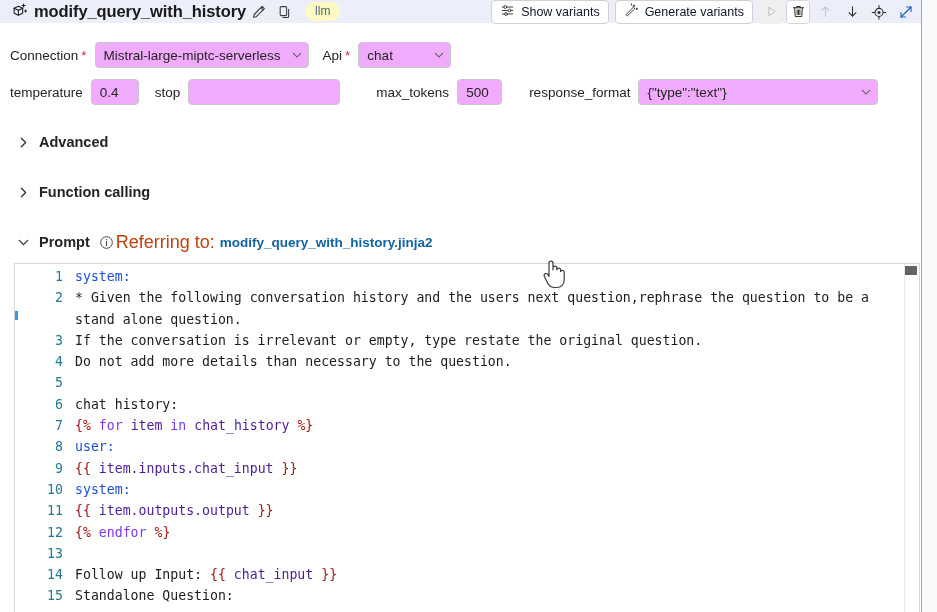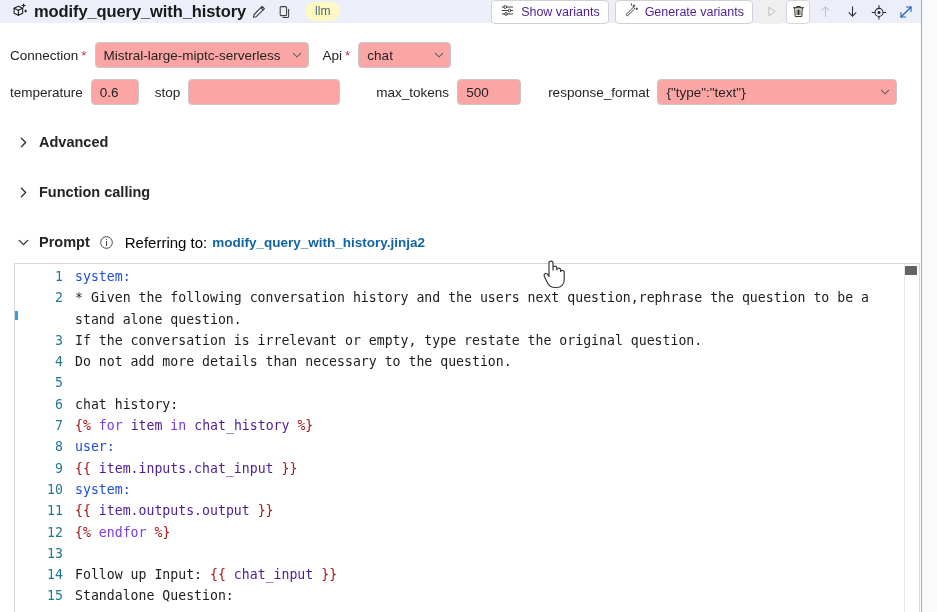--- a/index.html
+++ b/index.html
@@ -79,21 +79,21 @@
   .variant-btn {
     display: flex;
     align-items: center;
     gap: 6px;
     background: #ffffff;
     border: 1px solid #d1d1d1;
     border-radius: 4px;
     height: 24px;
     padding: 0 8px;
     font-size: 12.5px;
-    color: #4c1d95;
+    color: #0f172a;
     margin-right: 6px;
     white-space: nowrap;
     box-sizing: border-box;
   }
   .icon-sq {
     width: 24px; height: 24px;
     display: flex; align-items: center; justify-content: center;
     margin-right: 3px;
     border-radius: 4px;
     box-sizing: border-box;
@@ -116,21 +116,21 @@
   }
   .cfg-label {
     color: #242424;
     white-space: nowrap;
   }
   .req-star { color: #c4314b; margin-left: 3px; }
 
   .field {
     border: 1px solid #c8c8c8;
     border-radius: 4px;
-    background: #fca5a5;
+    background: #f0abfc;
     height: 26px;
     display: flex;
     align-items: center;
     box-sizing: border-box;
     font-size: 13.5px;
     color: #242424;
     padding: 0 8px;
   }
   .field.with-caret { padding-right: 4px; justify-content: space-between; }
   .field .val { white-space: nowrap; overflow: hidden; }
@@ -152,23 +152,23 @@
   }
   .chev {
     width: 26px;
     display: flex; align-items: center; justify-content: center;
     flex: 0 0 auto;
   }
   .section-title { margin-left: 3px; }
   .info-icon { margin-left: 9px; display:flex; align-items:center; }
   .referring {
     font-weight: normal;
-    font-size: 15px;
-    margin-left: 11px;
-    color: #000000;
+    font-size: 18px;
+    margin-left: 2px;
+    color: #c2410c;
   }
   .jinja-link {
     font-weight: bold;
     font-size: 13.5px;
     color: #1264a3;
     margin-left: 5px;
   }
 
   
   .editor {
@@ -407,28 +407,28 @@
       <svg width="14" height="14" viewBox="0 0 14 14">
           <path d="M3.4 5.4 L7 9.0 L10.6 5.4" fill="none" stroke="#5a5a5a" stroke-width="1.05" stroke-linecap="round" stroke-linejoin="round"></path>
         </svg>
     </span>
   </div>
 </div>
 
 <div class="cfg-row" style="left:10px; top:79px;">
   <span class="cfg-label">temperature</span>
   <div class="field" style="width:48px; margin-left:8px;">
-    <span class="val">0.6</span>
+    <span class="val">0.4</span>
   </div>
   <span class="cfg-label" style="margin-left:16px;">stop</span>
   <div class="field" style="width:152px; margin-left:8px;">
     <span class="val" title=""></span>
   </div>
   <span class="cfg-label" style="margin-left:36px;">max_tokens</span>
-  <div class="field" style="width:64px; margin-left:8px;">
+  <div class="field" style="width:45px; margin-left:8px;">
     <span class="val">500</span>
   </div>
   <span class="cfg-label" style="margin-left:27px;">response_format</span>
   <div class="field with-caret" style="width:240px; margin-left:8px;">
     <span class="val">{"type":"text"}</span>
     <span class="caret">
       <svg width="14" height="14" viewBox="0 0 14 14">
           <path d="M3.4 5.4 L7 9.0 L10.6 5.4" fill="none" stroke="#5a5a5a" stroke-width="1.05" stroke-linecap="round" stroke-linejoin="round"></path>
         </svg>
     </span>

